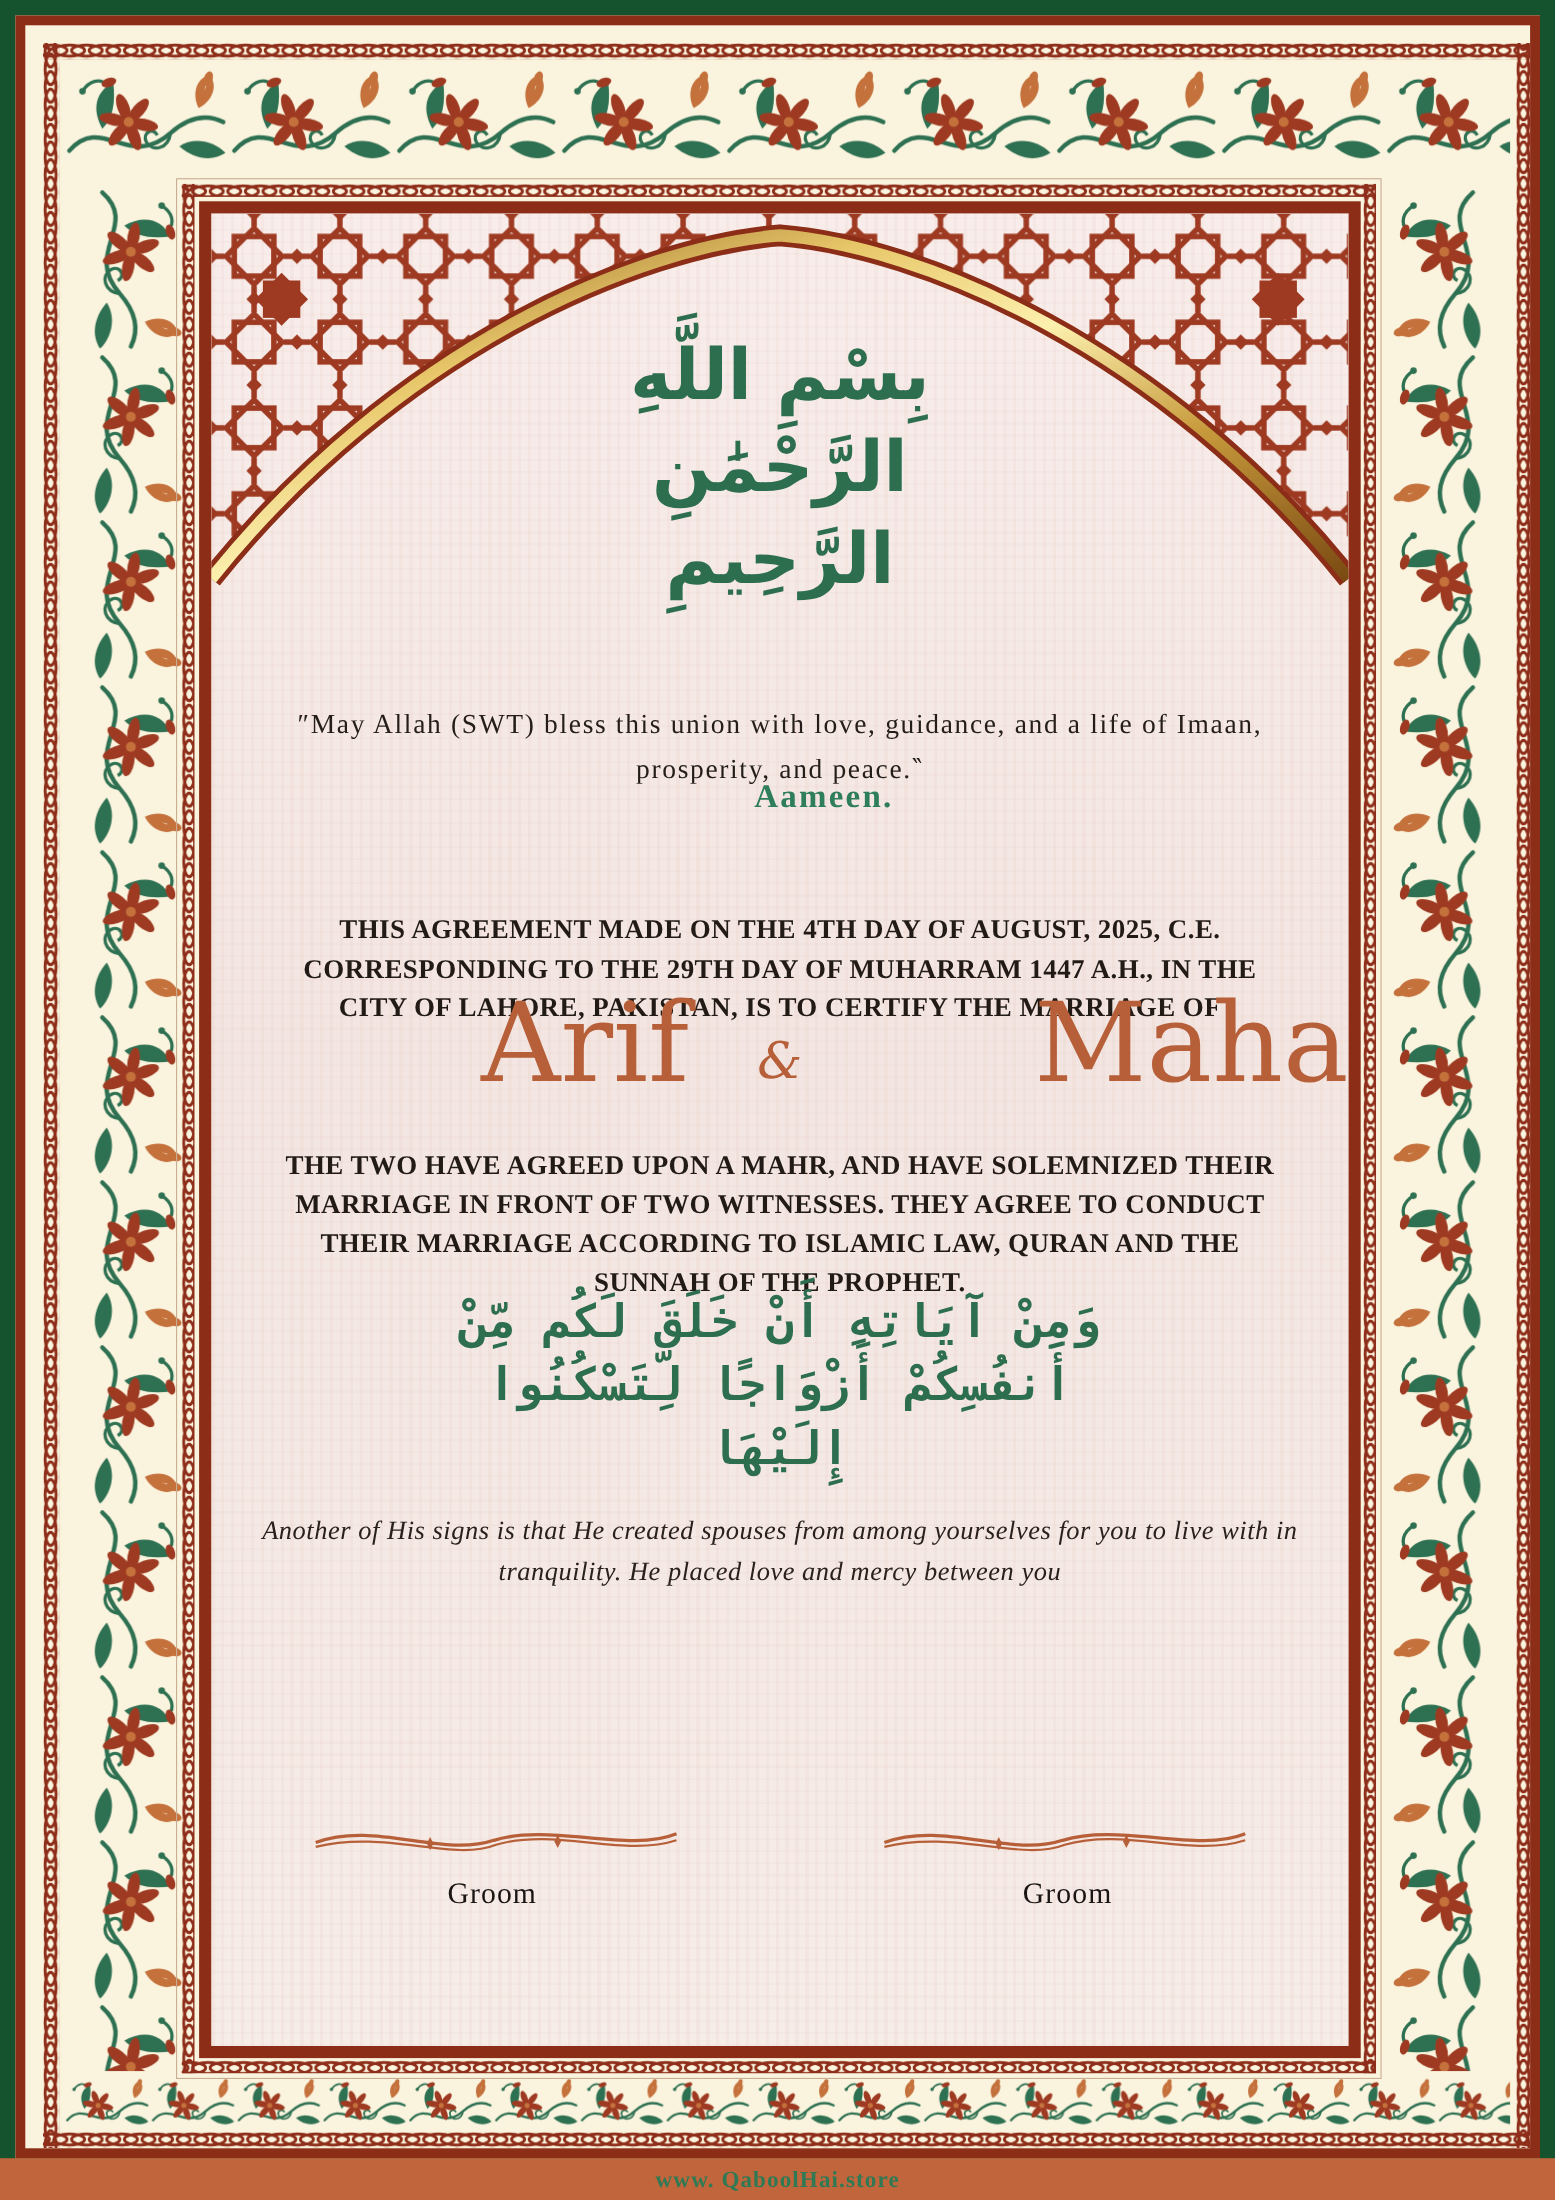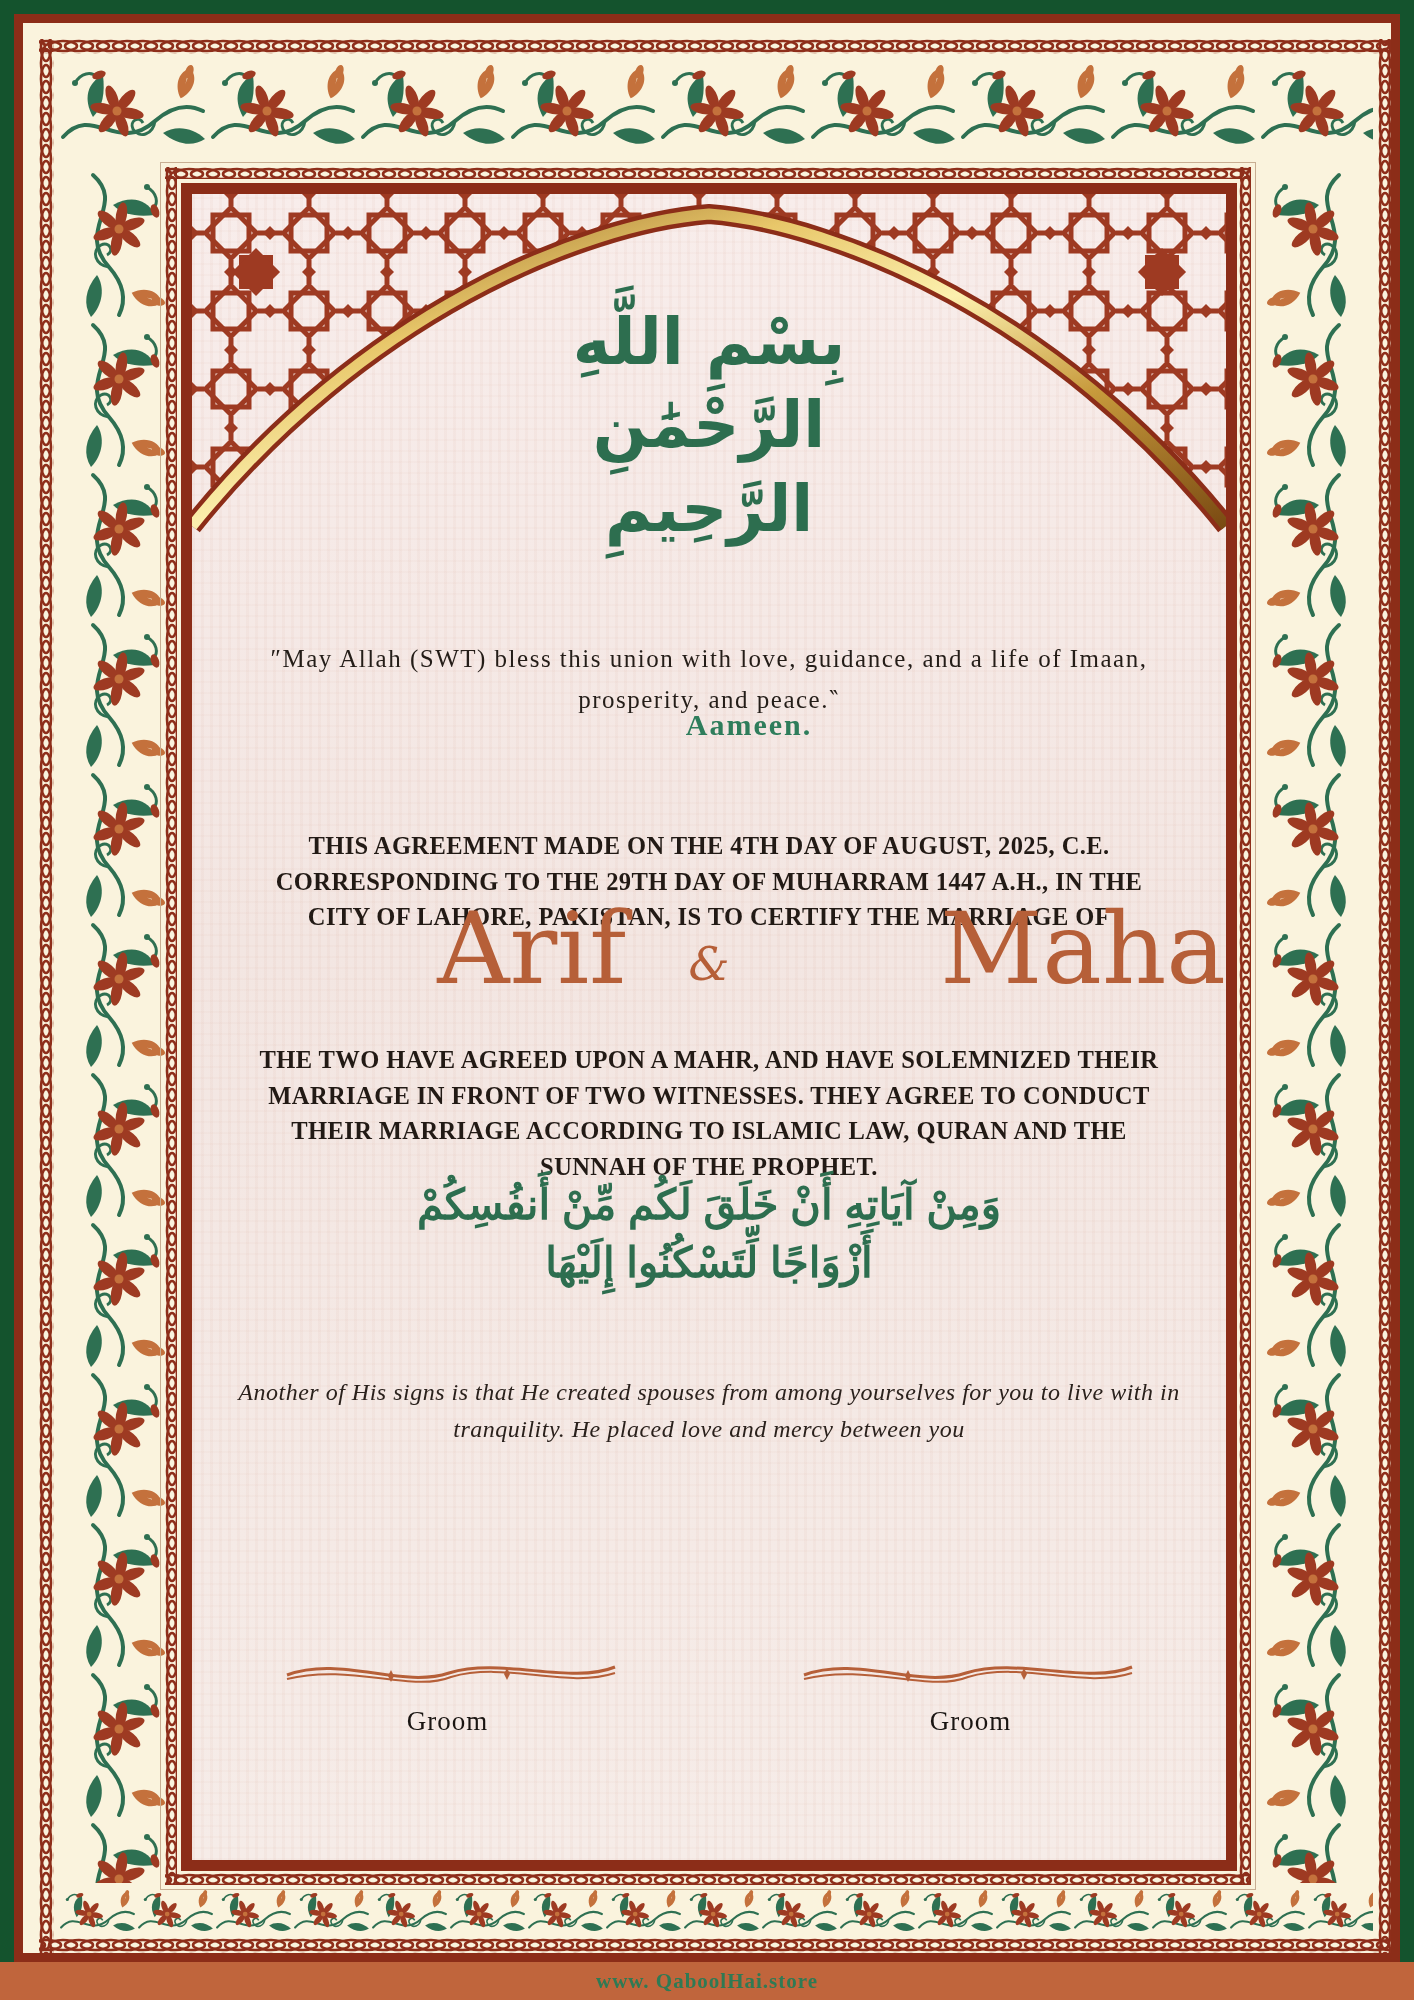--- a/index.html
+++ b/index.html
@@ -38,21 +38,21 @@
         text-align:center;line-height:1.45;letter-spacing:.4px;font-size:24.5px;}
   .agreement{position:absolute;left:57px;top:606px;width:920px;z-index:3;margin-top:28px;}
   .vows{position:absolute;left:47px;top:848px;width:940px;z-index:3;}
   .names-row{position:absolute;left:0;top:662px;width:1034px;height:185px;z-index:3;
              display:flex;align-items:center;}
   .name-cell{width:42%;text-align:right;font-family:"DejaVu Serif",serif;
              font-size:100px;color:#b65f38;line-height:1;}
   .amp-cell{width:16%;text-align:center;font-family:"DejaVu Serif",serif;font-style:italic;
             font-size:46px;color:#b65f38;padding-top:30px;box-sizing:border-box;}
   .verse{position:absolute;left:217px;top:982px;width:600px;z-index:3;text-align:center;
-         direction:rtl;font-family:Liberation Sans, sans-serif;font-size:42px;line-height:1.38;
+         direction:rtl;font-family:Liberation Mono, monospace;font-size:42px;line-height:1.38;
          color:#2d6e4f;font-weight:700;}
   .translation{position:absolute;left:37px;top:1180px;width:960px;z-index:3;text-align:center;
                font-style:italic;font-size:24px;line-height:1.55;letter-spacing:.5px;color:#2a211c;}
   .sig-row{position:absolute;left:0;top:1455px;width:1034px;z-index:3;display:flex;}
   .sig-cell{width:50%;display:flex;justify-content:center;}
   .labels-row{position:absolute;left:0;top:1512px;width:1034px;z-index:3;display:flex;gap:12px;}
   .label-cell{width:50%;text-align:center;font-size:27px;letter-spacing:1px;color:#1a1512;
               font-family:"Liberation Serif",serif;}
   svg{display:block;}
 </style>

